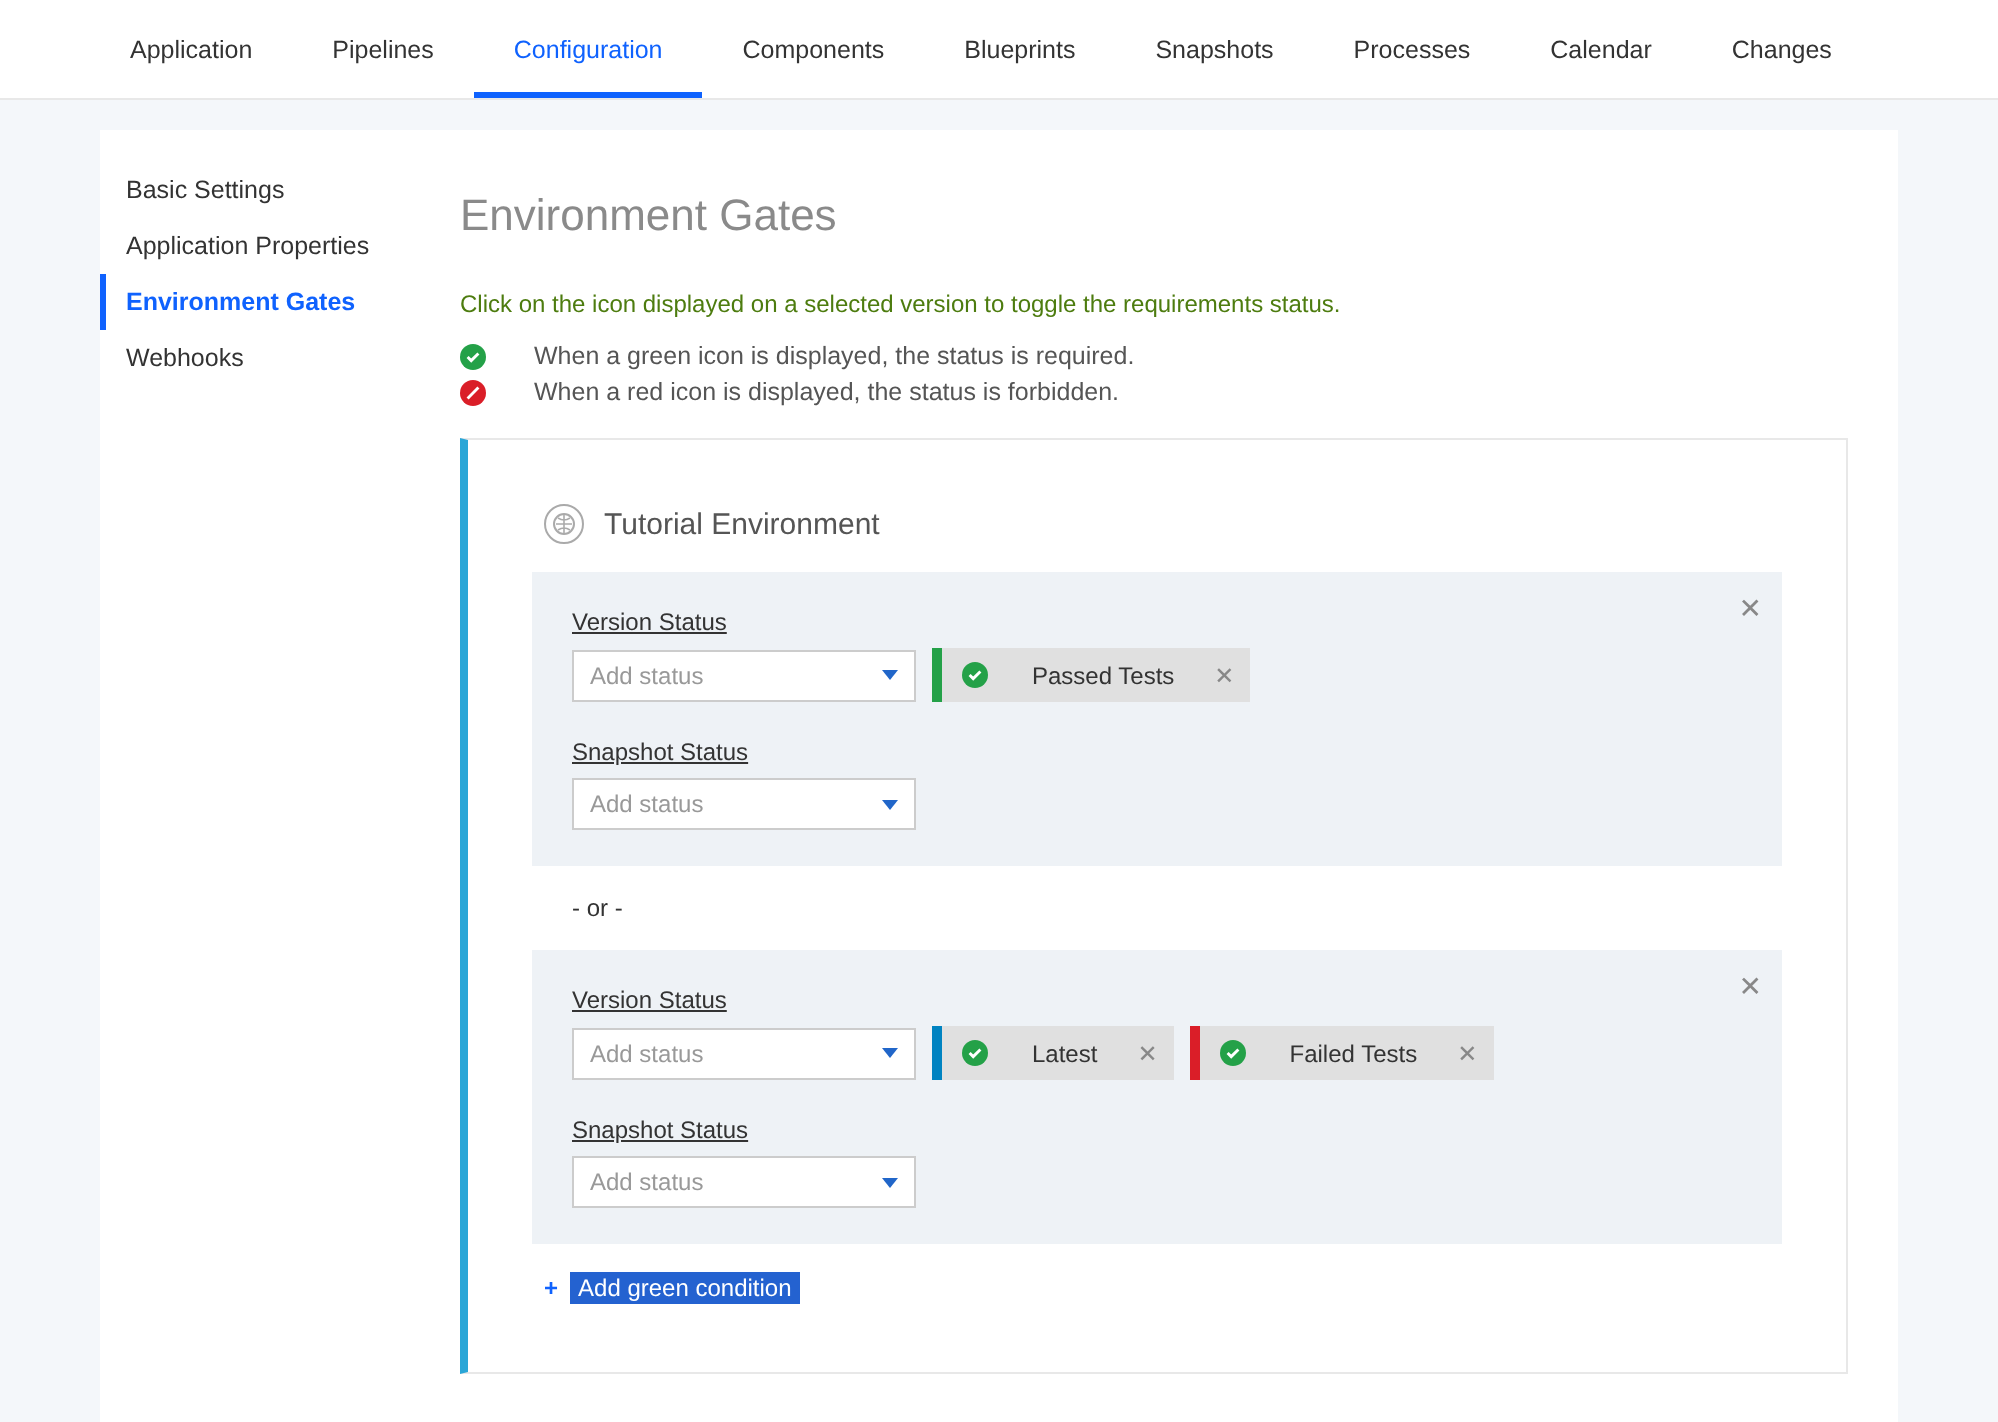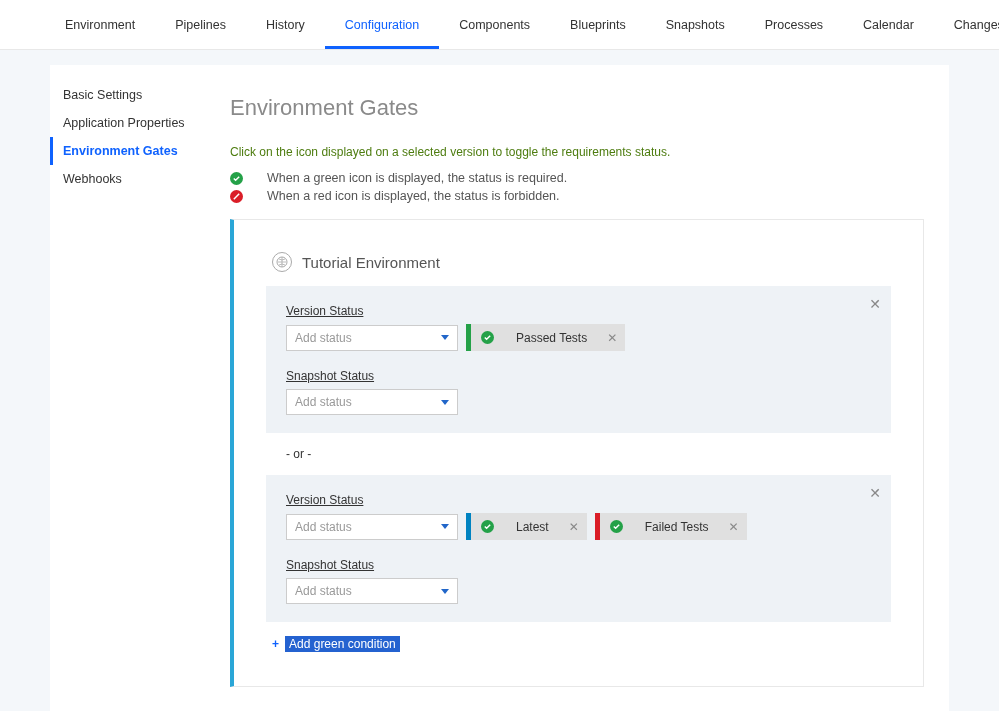--- a/index.html
+++ b/index.html
@@ -223,23 +223,22 @@
     border: none;
     padding: 8px 18px;
     font-size: 12.5px;
     cursor: pointer;
   }
 </style>
 </head>
 <body>
 
 <div class="topbar">
-  <div class="tab">Environment</div>
+  <div class="tab">Application</div>
   <div class="tab">Pipelines</div>
-  <div class="tab">History</div>
   <div class="tab active">Configuration</div>
   <div class="tab">Components</div>
   <div class="tab">Blueprints</div>
   <div class="tab">Snapshots</div>
   <div class="tab">Processes</div>
   <div class="tab">Calendar</div>
   <div class="tab">Changes</div>
 </div>
 
 <div class="layout">

